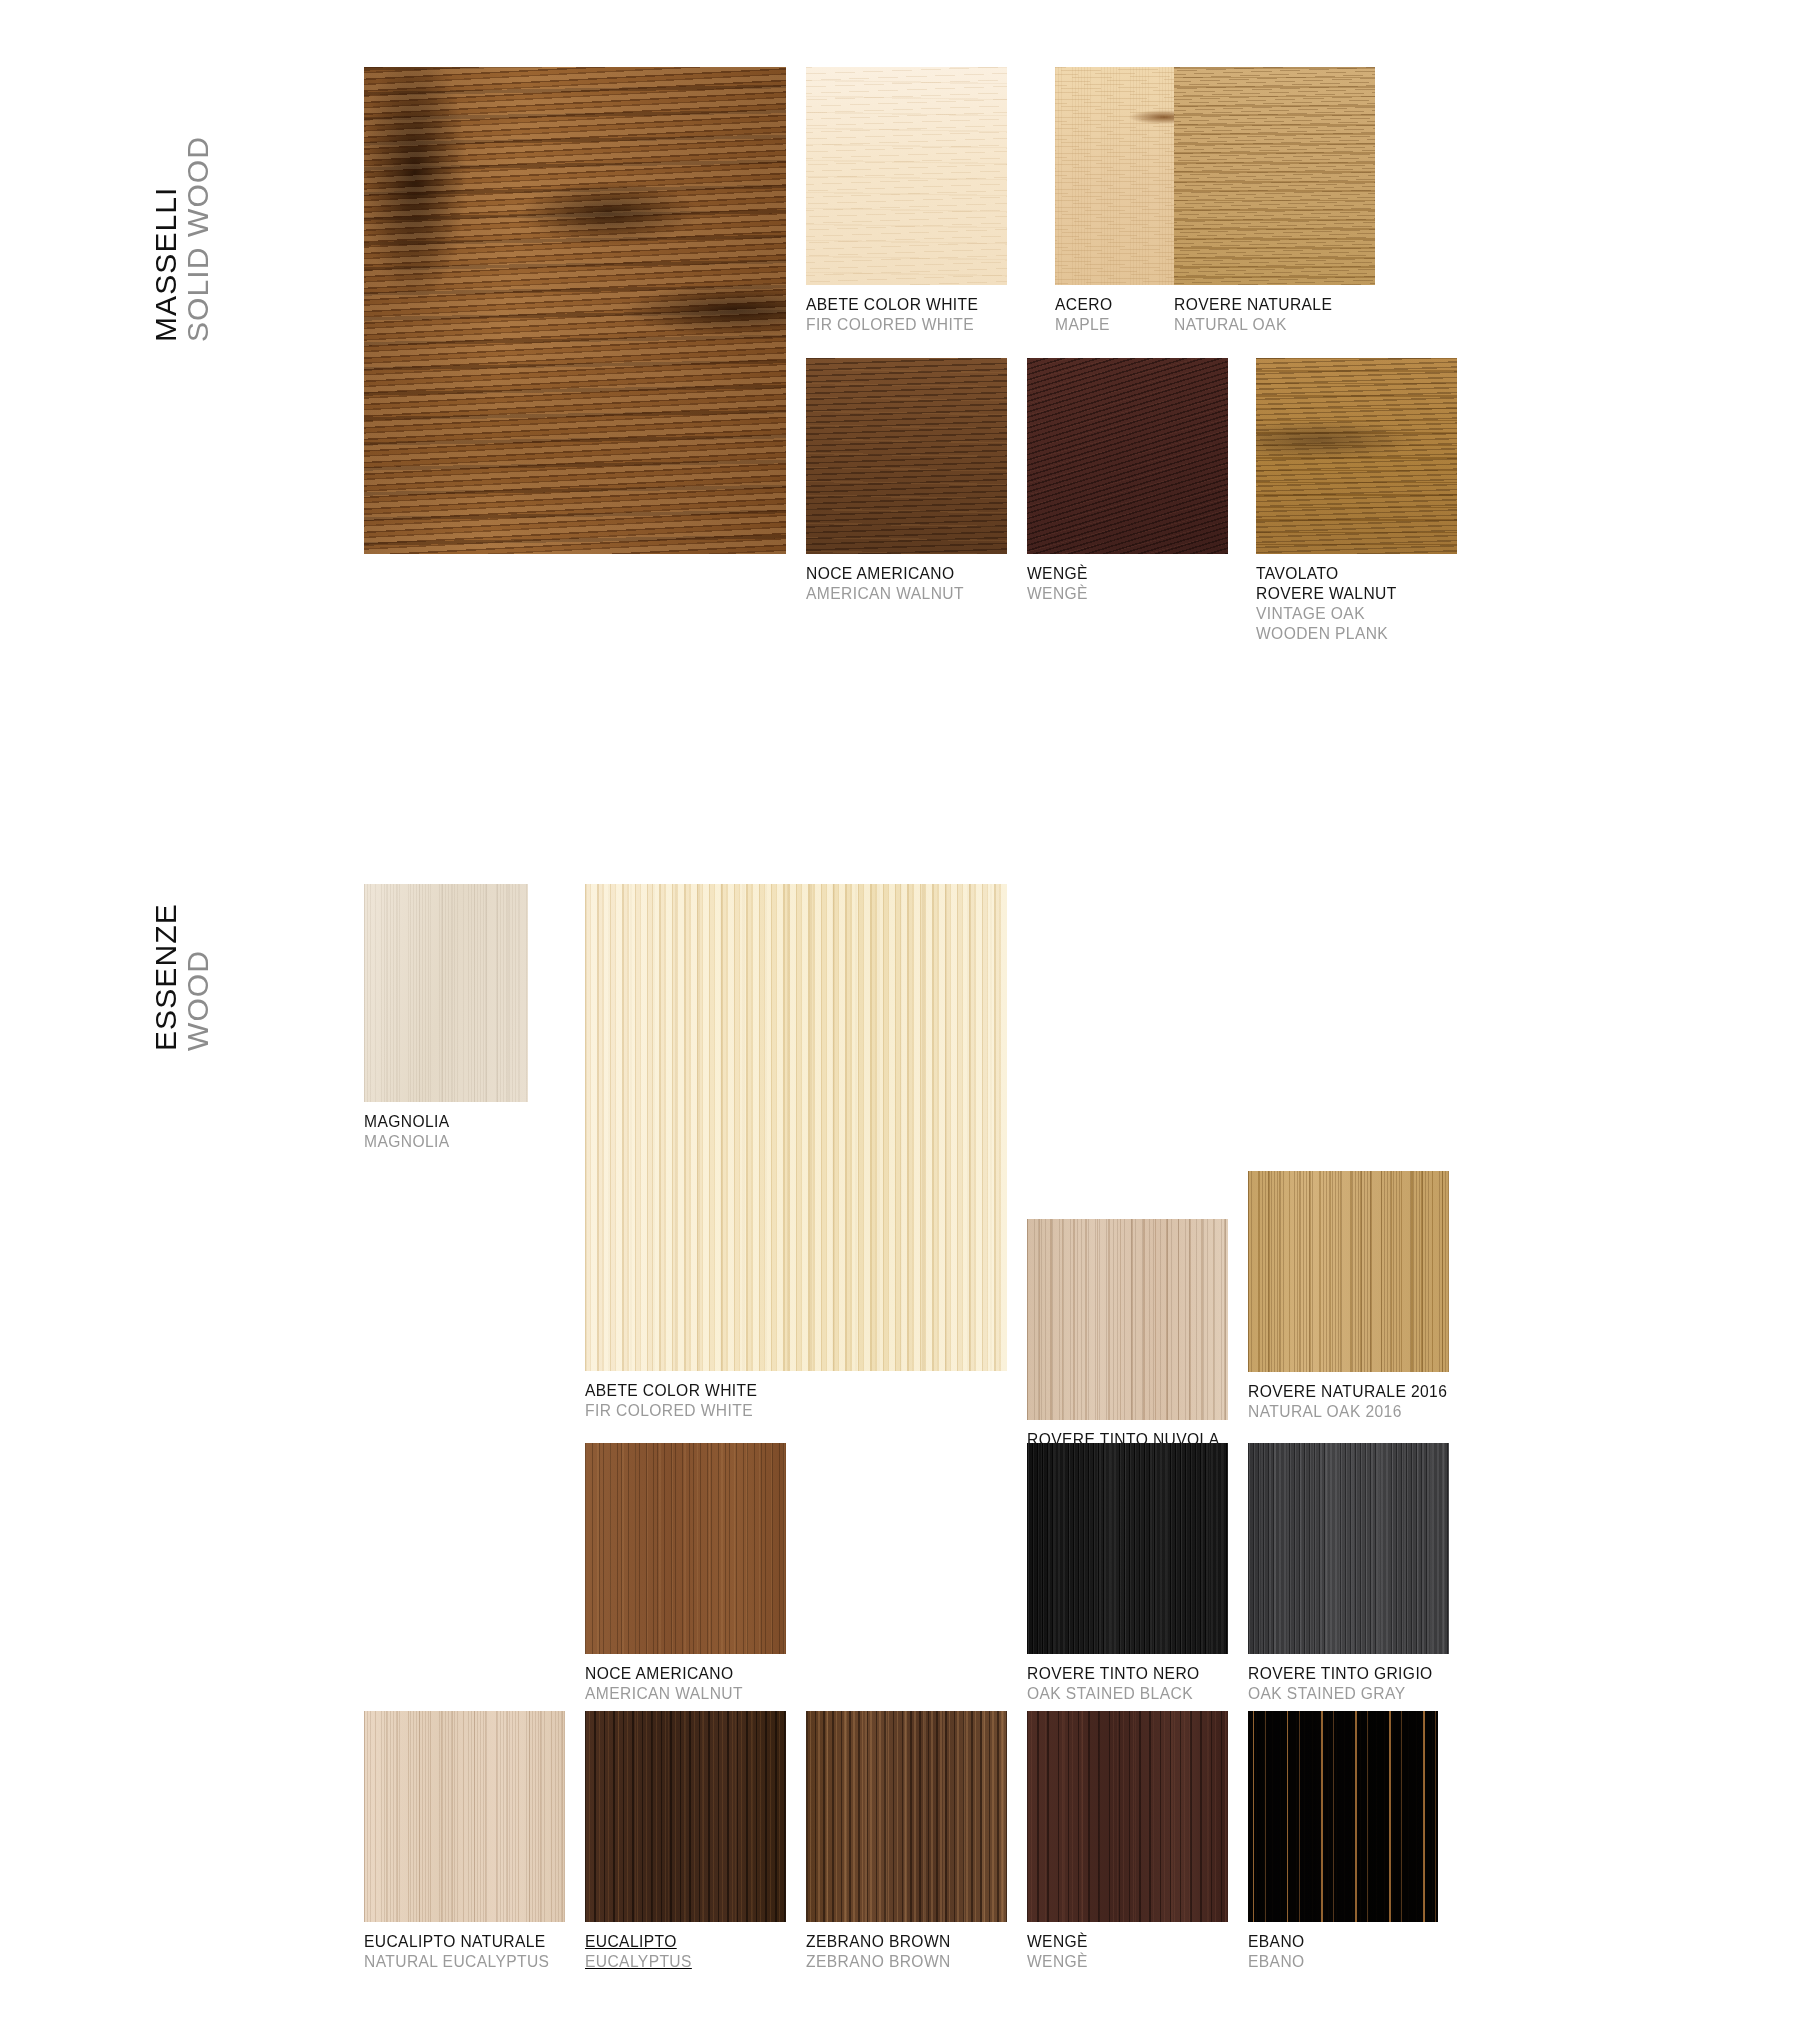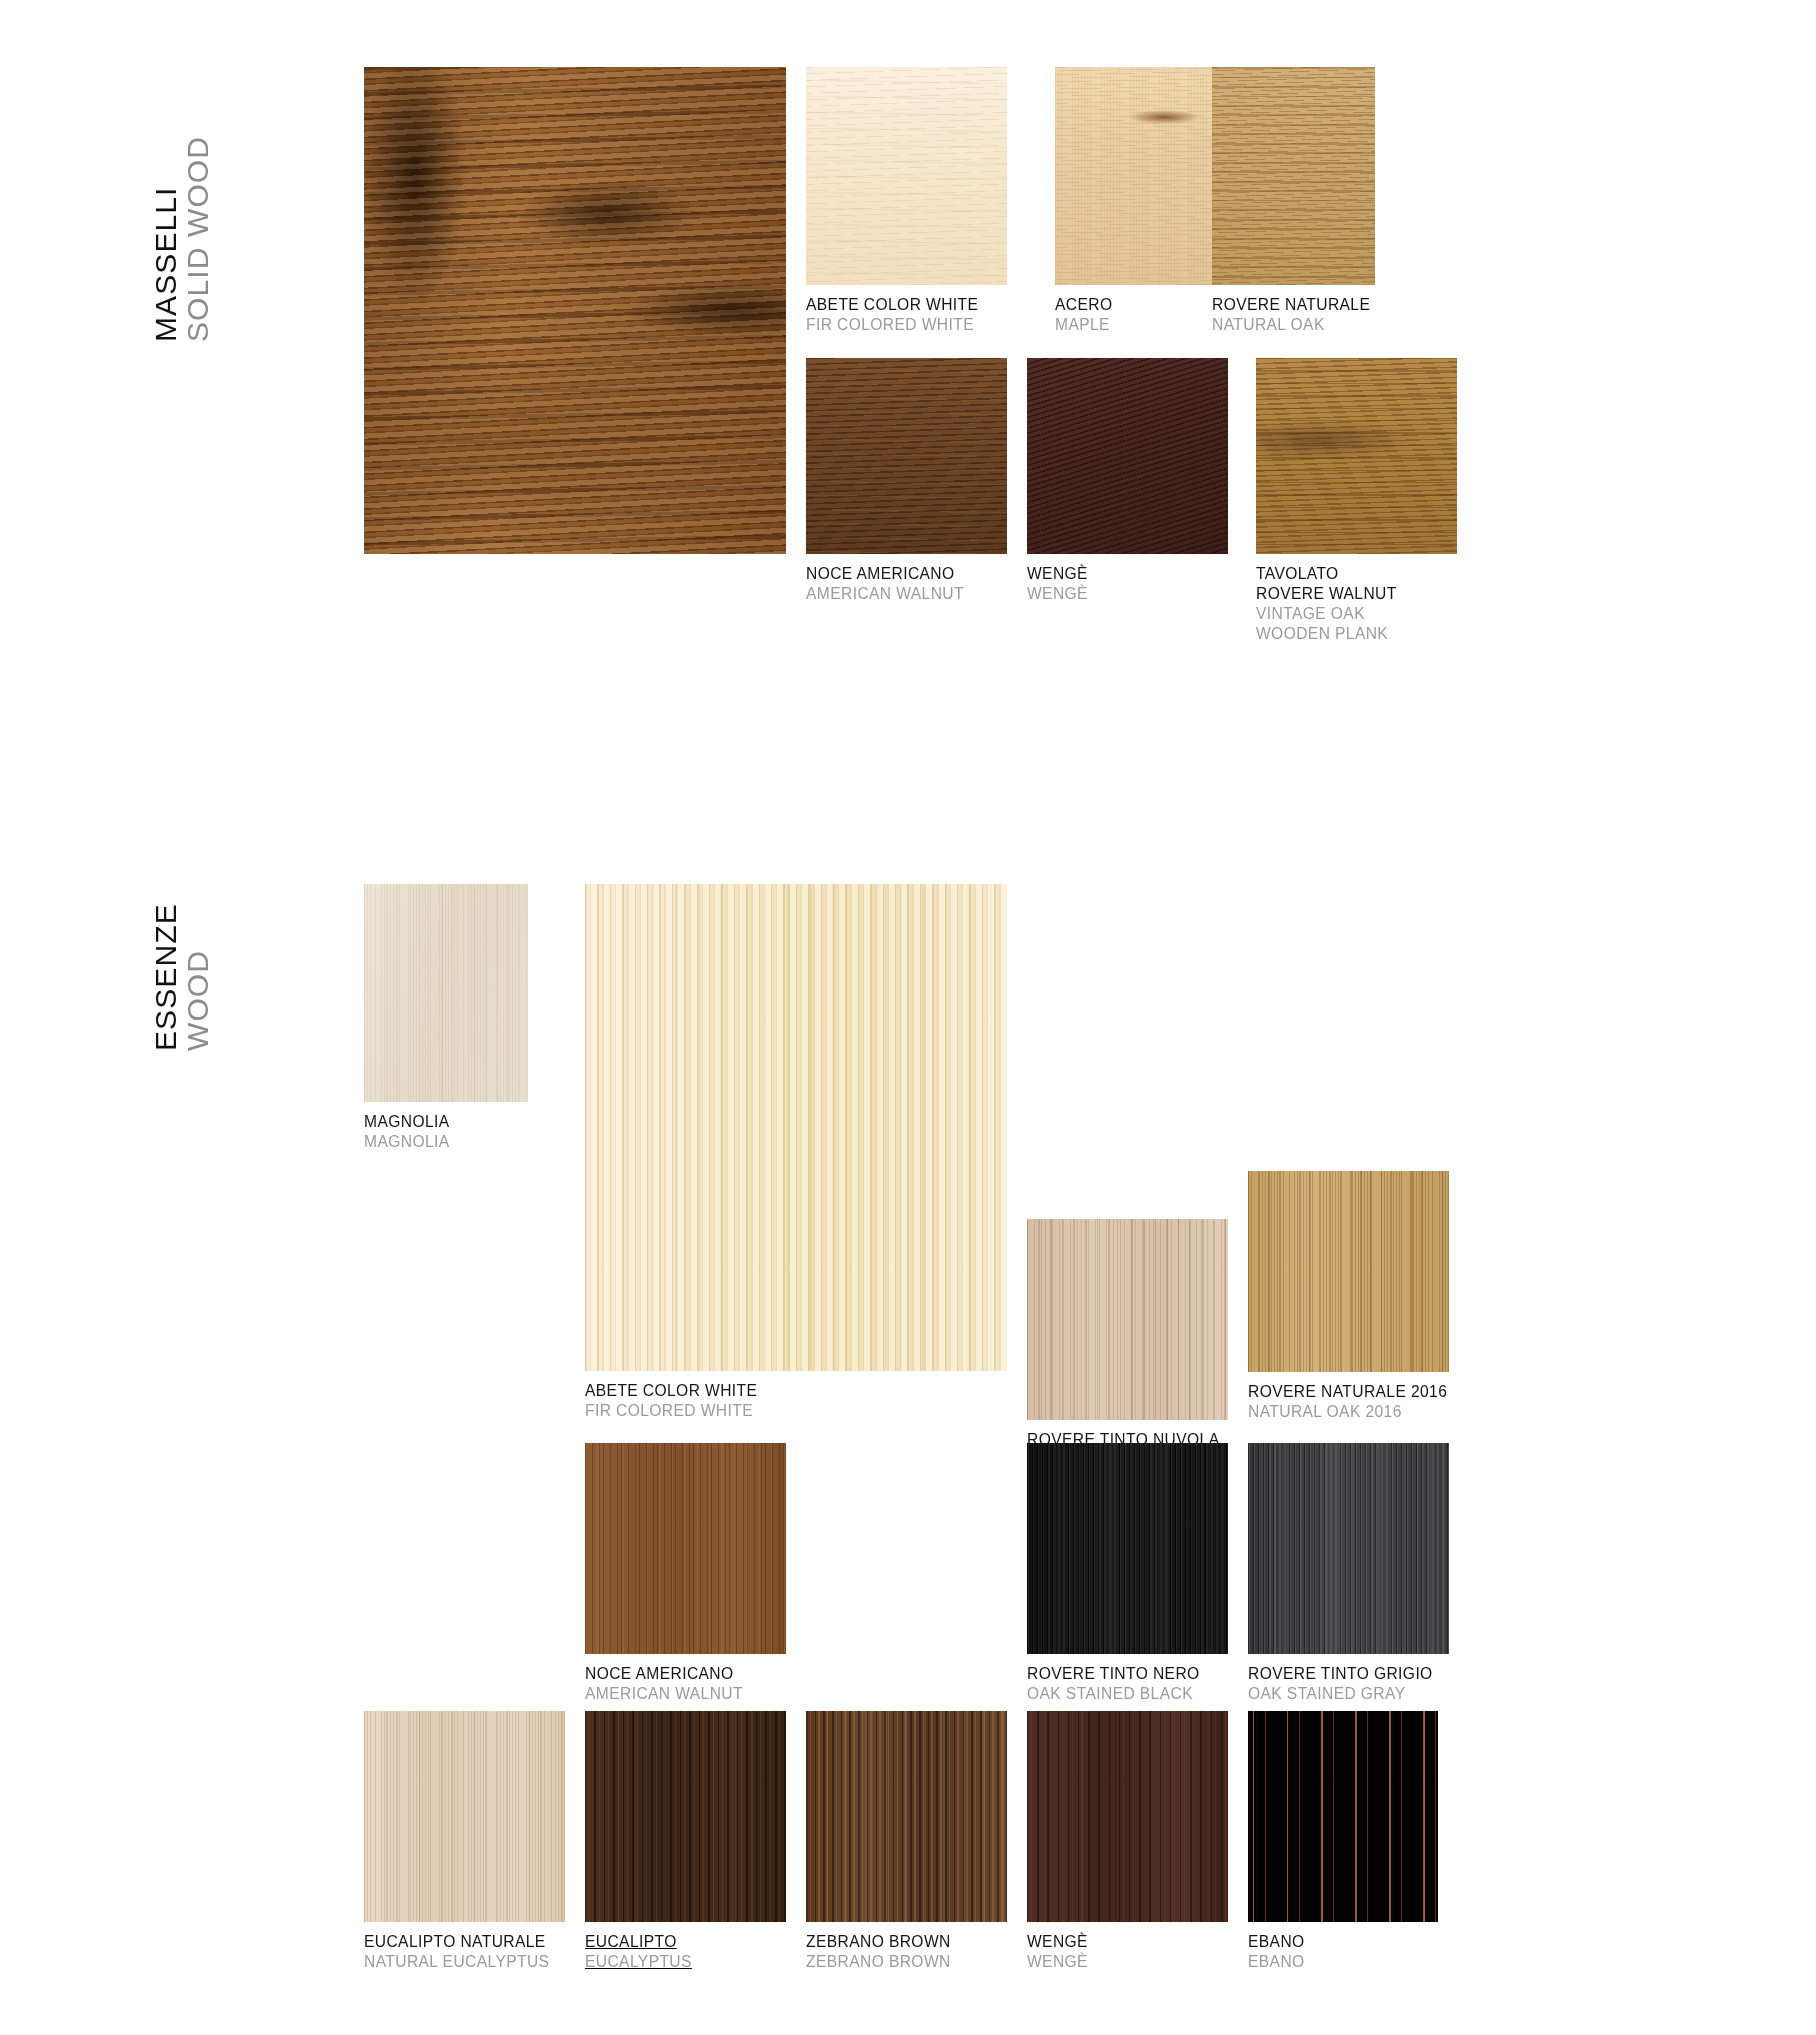--- a/index.html
+++ b/index.html
@@ -361,21 +361,21 @@
 </div>
 
 <div class="cell" style="left:1027px; top:67px; width:176px;margin-left:28px;">
   <div class="swatch g-acero" style="height:218px;"></div>
   <div class="caption">
     <span class="it">ACERO</span>
     <span class="en">MAPLE</span>
   </div>
 </div>
 
-<div class="cell" style="left:1212px; top:67px; width:163px;">
+<div class="cell" style="left:1174px; top:67px; width:201px;">
   <div class="swatch g-rovere-nat" style="height:218px;"></div>
   <div class="caption">
     <span class="it">ROVERE NATURALE</span>
     <span class="en">NATURAL OAK</span>
   </div>
 </div>
 
 <div class="cell" style="left:806px; top:358px; width:201px;">
   <div class="swatch g-noce-s" style="height:196px;"></div>
   <div class="caption">

